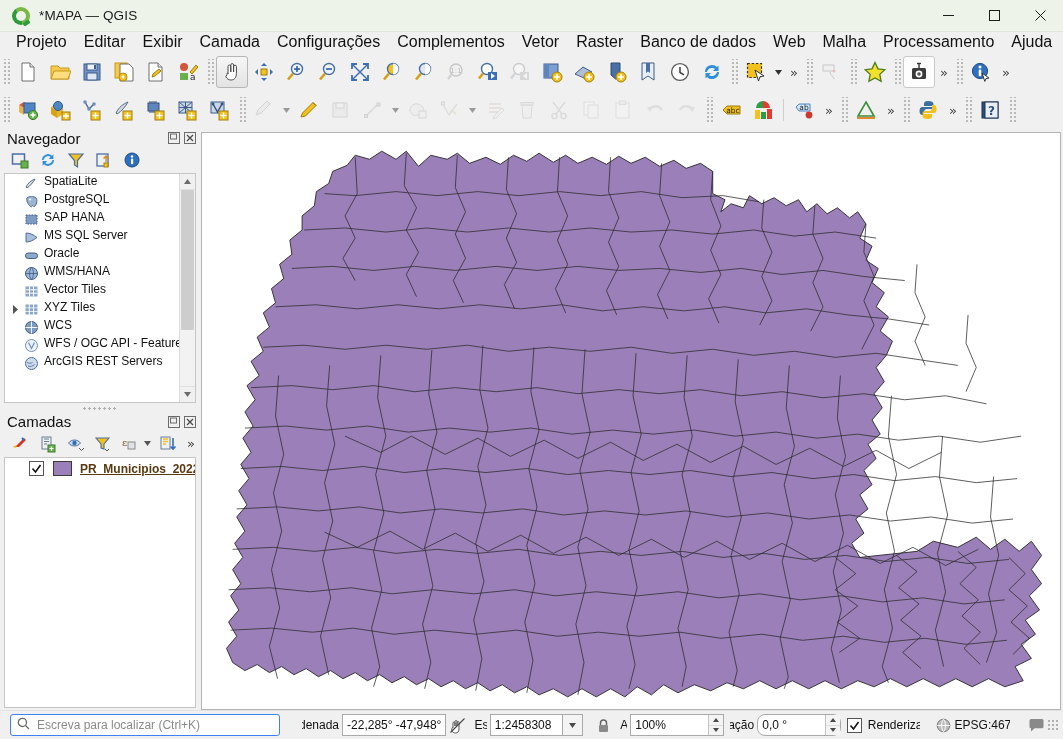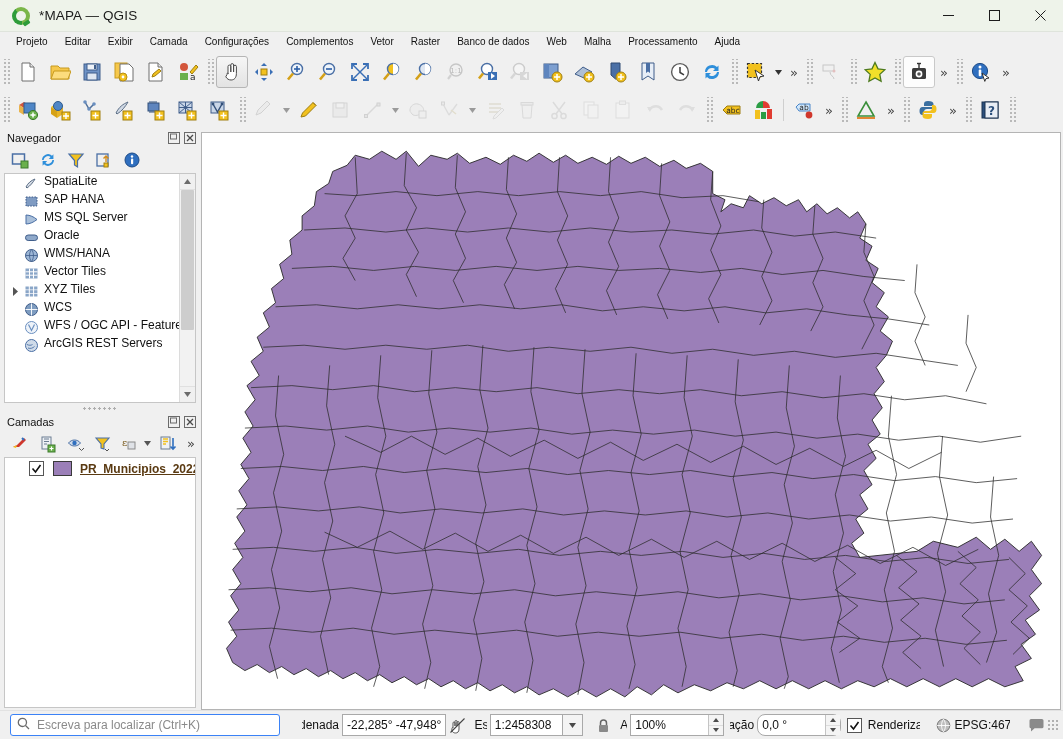--- a/index.html
+++ b/index.html
@@ -23,21 +23,21 @@
   .tb-ico .tail{position:absolute;right:0px;bottom:0px;width:7px;height:4px;background:#2e9c3a;
       transform:rotate(-35deg);border-radius:1px;}
   .tb-title{font-size:13.5px;color:#1b1b1b;letter-spacing:.15px;}
   .win-ctrls{margin-left:auto;display:flex;height:31px;}
   .win-btn{width:46px;height:31px;display:flex;align-items:center;justify-content:center;color:#1c1c1c;}
   .win-btn svg{display:block;}
 
   
   .menubar{height:20px;flex:0 0 20px;background:#f0f0f0;display:flex;align-items:center;
            padding-left:8px;border-bottom:0;}
-  .menu-item{padding:2px 9px 2px 8px;font-size:10px;color:#111;white-space:nowrap;line-height:14px;}
+  .menu-item{padding:2px 9px 2px 8px;font-size:16px;color:#111;white-space:nowrap;line-height:14px;}
 
   
   .toolbars{background:#f0f0f0;padding-top:1px;}
   .toolrow{height:38px;display:flex;align-items:center;}
   .grip{width:8px;height:26px;flex:0 0 8px;margin:0 2px;
         background-image:radial-gradient(circle,#b9b9b9 1px,transparent 1.1px);
         background-size:4px 4px;background-position:1px 2px;}
   .tbtn{width:30px;height:30px;flex:0 0 30px;display:flex;align-items:center;justify-content:center;
         border:1px solid transparent;border-radius:3px;}
   .tbtn.active{background:#e6e6e6;border:1px solid #b5b5b5;background:linear-gradient(#f6f6f6,#e3e3e3);}
@@ -45,21 +45,21 @@
   .tbtn.dim{opacity:.35;}
   .tbtn svg{display:block;}
   .caret{width:13px;height:30px;flex:0 0 13px;display:flex;align-items:center;justify-content:center;}
   .chev{width:18px;height:30px;flex:0 0 18px;display:flex;align-items:center;justify-content:center;
         font-size:13px;color:#444;font-family:"DejaVu Sans",sans-serif;}
   .vsep{width:1px;height:22px;background:#cfcfcf;margin:0 4px;flex:0 0 1px;}
 
   
   .mid{flex:1 1 auto;display:flex;min-height:0;background:#f0f0f0;}
   .left{width:200px;flex:0 0 200px;display:flex;flex-direction:column;background:#f0f0f0;}
-  .panel-hd{height:18px;display:flex;align-items:center;padding:0 3px 0 7px;font-size:11px;color:#111;}
+  .panel-hd{height:18px;display:flex;align-items:center;padding:0 3px 0 7px;font-size:15px;color:#111;}
   .panel-hd .ttl{flex:1 1 auto;}
   .pbtn{width:14px;height:14px;margin-left:2px;display:flex;align-items:center;justify-content:center;}
   .panel-tools{height:26px;display:flex;align-items:center;padding-left:6px;}
   .ptool{width:26px;height:24px;display:flex;align-items:center;justify-content:center;border-radius:3px;
          border:1px solid transparent;}
   .ptool.narrow{width:22px;}
   .tree{flex:1 1 auto;background:#fff;border:1px solid #c6c6c6;margin:0 4px 0 4px;overflow:hidden;
         position:relative;}
   .tree-scroll{position:absolute;inset:0;overflow:hidden;}
   .trow{height:18px;display:flex;padding-left:4px;font-size:12px;color:#111;}
@@ -703,20 +703,30 @@
       <div class="tree">
         <div class="tree-scroll">
           <div class="trow">
             <div class="texp"></div>
             <div class="tico">
               <svg width="15" height="15" viewBox="0 0 15 15">
                   <path d="M2 11c2-4 5-6.5 9-8-2.2 3.8-4.6 6.6-8 9z" fill="#d6dce5" stroke="#5b6e86"></path>
                 </svg>
               </div>
             <div class="tlbl">SpatiaLite</div>
+          </div>
+          <div class="trow">
+            <div class="texp"></div>
+            <div class="tico">
+              <svg width="15" height="15" viewBox="0 0 15 15">
+                  <path d="M3 4c2-2 7-2 9 0 1.6 1.6 1 6-1 8-1 1-2 .5-2.5-.5C8 13 7 13 6 12 4 10.5 2 6 3 4z" fill="#9eb4cf" stroke="#4a6fa5"></path>
+                  <circle cx="6" cy="5.5" r="1" fill="#fff"></circle>
+                </svg>
+              </div>
+            <div class="tlbl">PostgreSQL</div>
           </div>
           <div class="trow">
             <div class="texp"></div>
             <div class="tico">
               <svg width="15" height="15" viewBox="0 0 15 15">
                   <rect x="2" y="3" width="11" height="9" fill="#7f9bc2" stroke="#3f5d8a" stroke-dasharray="1.6 1.2"></rect>
                 </svg>
               </div>
             <div class="tlbl">SAP HANA</div>
           </div>

